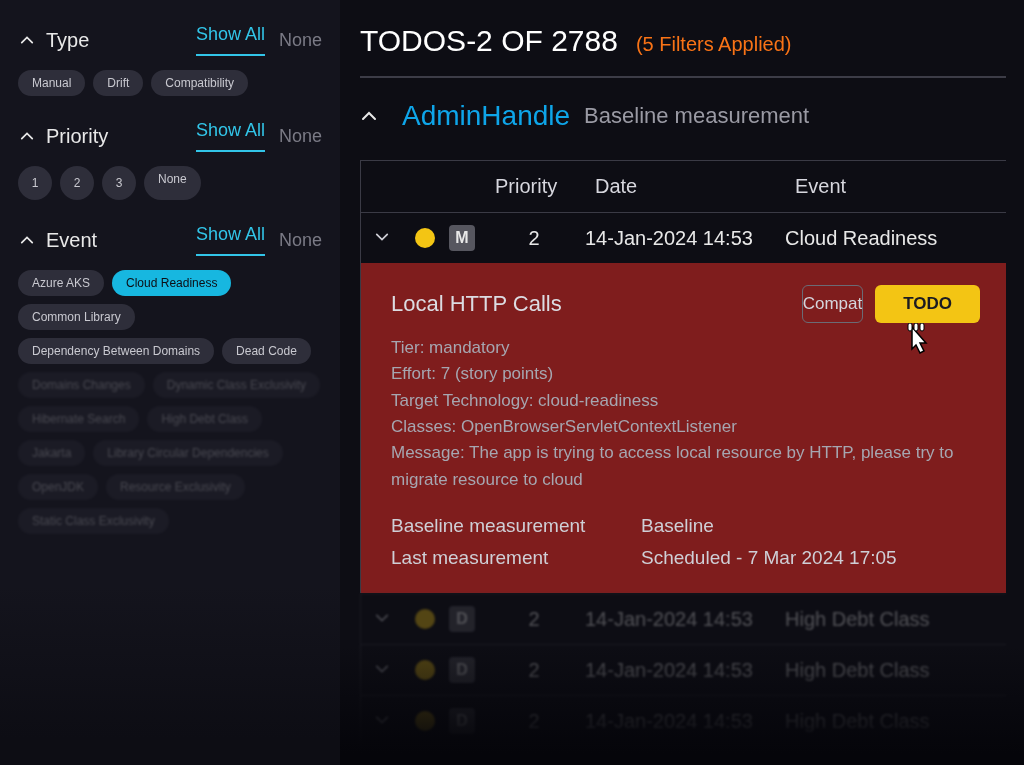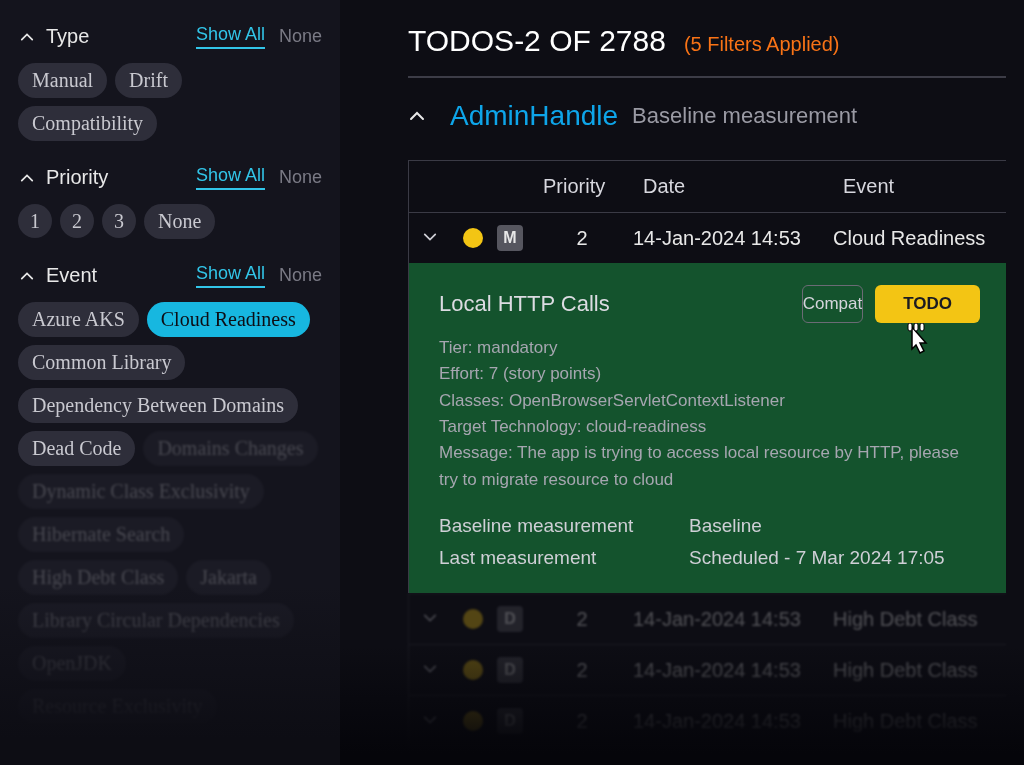--- a/index.html
+++ b/index.html
@@ -34,51 +34,50 @@
     margin-right: 10px;
     display:flex; align-items:center; justify-content:center;
     color:#e8e8e8;
   }
   .filter-title { font-size: 20px; color:#e8e8e8; flex:0 0 auto; }
   .spacer { flex:1; }
   .show-all {
     color:#32c5e8;
     font-size:18px;
     border-bottom:2px solid #32c5e8;
-    padding-bottom:2px;
+    padding-bottom:9px;
     margin-right:14px;
     cursor:pointer;
   }
   .none-link { color:#7a7a85; font-size:18px; cursor:pointer; }
 
   .chips { display:flex; flex-wrap:wrap; gap:8px; }
   .chip {
     background:#2e2e3a;
     color:#c9c9d0;
     padding:6px 14px;
     border-radius:18px;
-    font-size:20px;
+    font-size:12px;
     cursor:pointer;
     white-space:nowrap;
-    font-family:Liberation Serif, serif;
   }
   .chip.round { width:34px; height:34px; padding:0; display:flex; align-items:center; justify-content:center; border-radius:50%; }
   .chip.selected { background:#17b7e0; color:#0d0d14; }
   .chip.faded { opacity:0.28; filter:blur(1.2px); }
 
   .sidebar-fade {
     position:absolute; left:0; right:0; bottom:0; height:180px;
     background:linear-gradient(to bottom, rgba(20,20,29,0) 0%, rgba(13,13,20,1) 85%);
     pointer-events:none;
   }
 
   
   .main {
     position:absolute;
-    left:360px; right:18px; top:24px; bottom:0;margin-left:48px;
+    left:360px; right:18px; top:24px; bottom:0;
   }
   .page-title-row { display:flex; align-items:baseline; gap:18px; margin-bottom:18px; }
   .page-title { font-size:30px; color:#fff; }
   .filters-applied { font-size:20px; color:#f97316; }
   .title-rule { border:none; border-top:2px solid #3c3c47; margin-bottom:22px; }
 
   .entity-row { display:flex; align-items:center; gap:14px; margin-bottom:28px; }
   .entity-name { font-size:28px; color:#0ea5e9; }
   .entity-sub  { font-size:22px; color:#9a9aa4; }
 
@@ -104,21 +103,21 @@
   .dot { width:20px; height:20px; border-radius:50%; background:#f3c514; }
   .tag-sq {
     width:26px; height:26px; border-radius:4px; background:#56565f;
     color:#e8e8e8; font-size:16px; font-weight:600;
     display:flex; align-items:center; justify-content:center;
   }
   .cell-priority { text-align:center; }
 
   
   .detail {
-    background:#14532d;
+    background:#7f1d1d;
     border-left:1px solid #3a3a45;
     padding:22px 26px 24px 30px;
     position:relative;
   }
   .dhead { display:flex; align-items:center; }
   .dtitle { font-size:22px; color:#dcdce2; }
   .btn-outline {
     border:1px solid #6b6b75; color:#d5d5dc; background:transparent;
     padding:8px 0; border-radius:6px; font-size:17px; cursor:pointer; margin-right:12px;
   }
@@ -266,22 +265,22 @@
   <div class="detail">
     <div class="dhead">
       <span class="dtitle">Local HTTP Calls</span>
       <span class="spacer"></span>
       <button class="btn-outline">Compat</button>
       <button class="btn-solid">TODO</button>
     </div>
     <div class="dbody">
       <div>Tier: mandatory</div>
       <div>Effort: 7 (story points)</div>
+      <div>Target Technology: cloud-readiness</div>
       <div>Classes: OpenBrowserServletContextListener</div>
-      <div>Target Technology: cloud-readiness</div>
       <div>Message: The app is trying to access local resource by HTTP, please try to migrate resource to cloud</div>
     </div>
     <div class="dfoot">
       <span>Baseline measurement</span>
       <span>Baseline</span>
       <span>Last measurement</span>
       <span>Scheduled - 7 Mar 2024 17:05</span>
     </div>
 
     <svg class="cursor" viewBox="0 0 32 40">

